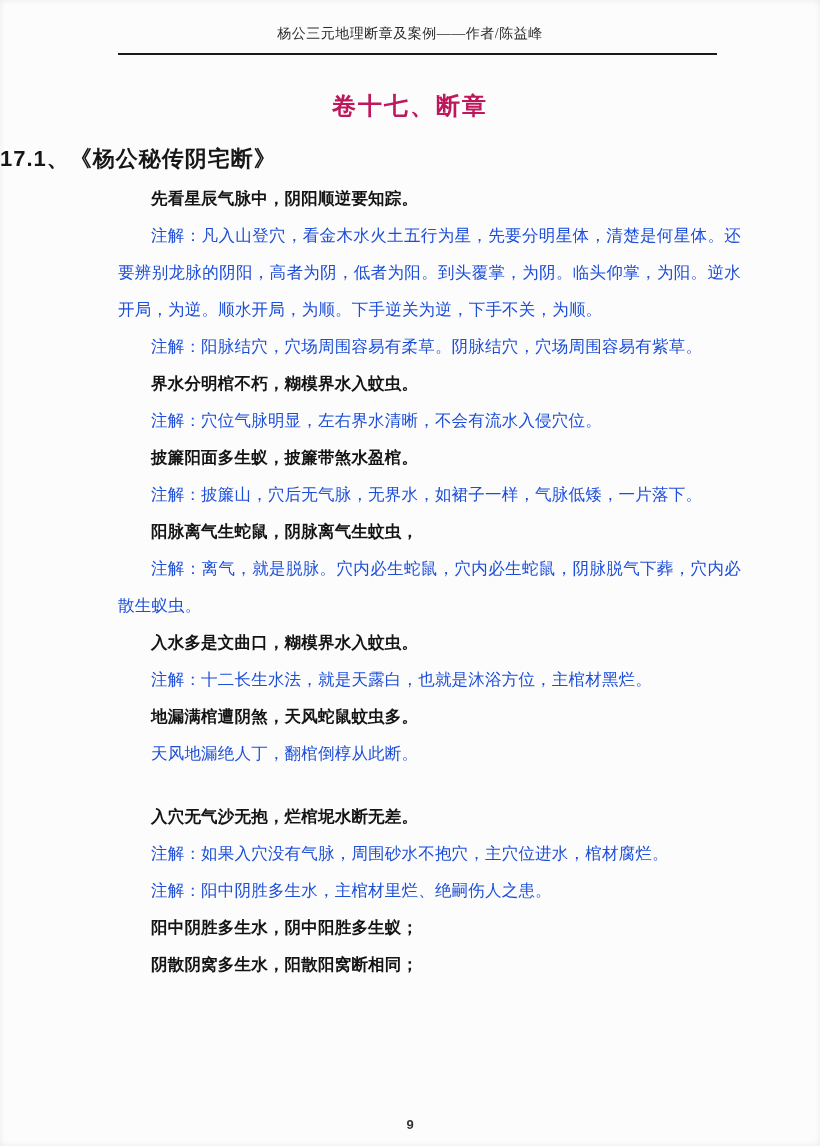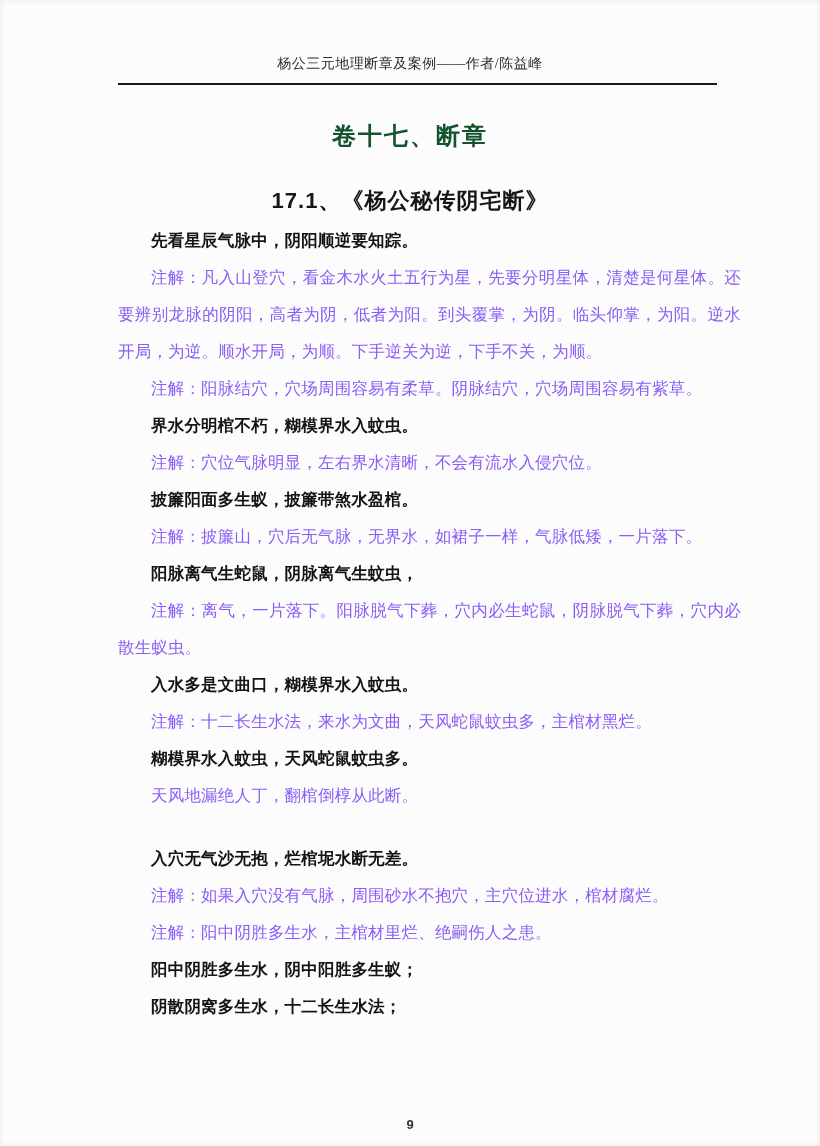--- a/index.html
+++ b/index.html
@@ -12,66 +12,65 @@
     width: 820px;
     height: 1146px;
     margin: 0 auto;
     background: #fcfcfc;
     box-shadow: inset 0 0 6px rgba(0,0,0,0.08);
     overflow: hidden;
     color: #222;
     font-family: "Liberation Serif", serif;
   }
   .running-header {
-    padding-top: 54px;
+    padding-top: 24px;
     text-align: center;
     font-size: 14px;
     line-height: 20px;
     color: #2b2b2b;
     letter-spacing: 0.5px;
   }
   .header-rule {
     border: none;
     border-top: 2px solid #1a1a1a;
     margin: 9px 103px 0 118px;
   }
   .doc-title {
     margin: 36px 0 0 0;
     text-align: center;
     font-family: "Liberation Sans", sans-serif;
     font-size: 24px;
     line-height: 30px;
     font-weight: bold;
-    color: #14532d;
+    color: #be185d;
     letter-spacing: 2px;
   }
   .doc-subtitle {
-    margin: 36px 0 0 0;
-    text-align: center;
+    margin: 24px 0 0 0;
     font-family: "Liberation Sans", sans-serif;
     font-size: 22px;
     line-height: 28px;
     font-weight: bold;
     color: #161616;
     letter-spacing: 1px;
   }
   .doc-body {
     margin-top: 7px;
     padding: 0 79px 0 118px;
   }
   .doc-body p {
     margin: 0;
     font-size: 16.5px;
     line-height: 37px;
     text-indent: 2em;
     letter-spacing: 0.2px;
   }
   .doc-body p.note {
     font-family: "Liberation Serif", serif;
-    color: #8b5cf6;
+    color: #1d4ed8;
     text-align: justify;
   }
   .doc-body p.verse {
     font-family: "Liberation Sans", sans-serif;
     font-weight: bold;
     color: #141414;
   }
   .doc-body p.spacer {
     height: 26px;
     line-height: 26px;
@@ -103,28 +102,28 @@
 
   <section class="doc-body" id="doc-body">
       <p class="verse">先看星辰气脉中，阴阳顺逆要知踪。</p>
       <p class="note">注解：凡入山登穴，看金木水火土五行为星，先要分明星体，清楚是何星体。还要辨别龙脉的阴阳，高者为阴，低者为阳。到头覆掌，为阴。临头仰掌，为阳。逆水开局，为逆。顺水开局，为顺。下手逆关为逆，下手不关，为顺。</p>
       <p class="note">注解：阳脉结穴，穴场周围容易有柔草。阴脉结穴，穴场周围容易有紫草。</p>
       <p class="verse">界水分明棺不朽，糊模界水入蚊虫。</p>
       <p class="note">注解：穴位气脉明显，左右界水清晰，不会有流水入侵穴位。</p>
       <p class="verse">披簾阳面多生蚁，披簾带煞水盈棺。</p>
       <p class="note">注解：披簾山，穴后无气脉，无界水，如裙子一样，气脉低矮，一片落下。</p>
       <p class="verse">阳脉离气生蛇鼠，阴脉离气生蚊虫，</p>
-      <p class="note">注解：离气，一片落下。阳脉脱气下葬，穴内必生蛇鼠，阴脉脱气下葬，穴内必散生蚁虫。</p>
+      <p class="note">注解：离气，就是脱脉。穴内必生蛇鼠，穴内必生蛇鼠，阴脉脱气下葬，穴内必散生蚁虫。</p>
       <p class="verse">入水多是文曲口，糊模界水入蚊虫。</p>
-      <p class="note">注解：十二长生水法，来水为文曲，天风蛇鼠蚊虫多，主棺材黑烂。</p>
-      <p class="verse">糊模界水入蚊虫，天风蛇鼠蚊虫多。</p>
+      <p class="note">注解：十二长生水法，就是天露白，也就是沐浴方位，主棺材黑烂。</p>
+      <p class="verse">地漏满棺遭阴煞，天风蛇鼠蚊虫多。</p>
       <p class="note">天风地漏绝人丁，翻棺倒椁从此断。</p>
       <p class="spacer">&nbsp;</p>
       <p class="verse">入穴无气沙无抱，烂棺坭水断无差。</p>
       <p class="note">注解：如果入穴没有气脉，周围砂水不抱穴，主穴位进水，棺材腐烂。</p>
       <p class="note">注解：阳中阴胜多生水，主棺材里烂、绝嗣伤人之患。</p>
       <p class="verse">阳中阴胜多生水，阴中阳胜多生蚁；</p>
-      <p class="verse">阴散阴窝多生水，十二长生水法；</p>
+      <p class="verse">阴散阴窝多生水，阳散阳窝断相同；</p>
     </section>
 
   <div class="page-footer">9</div>
 
 </div>
 
 </body></html>

